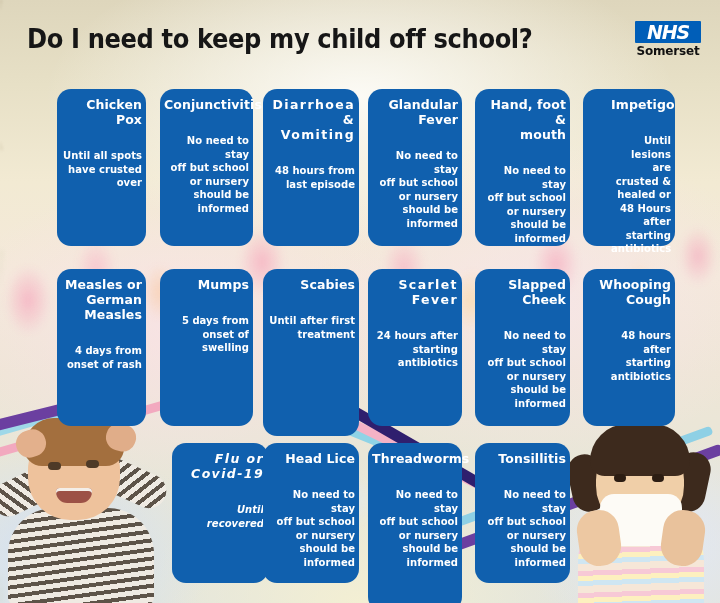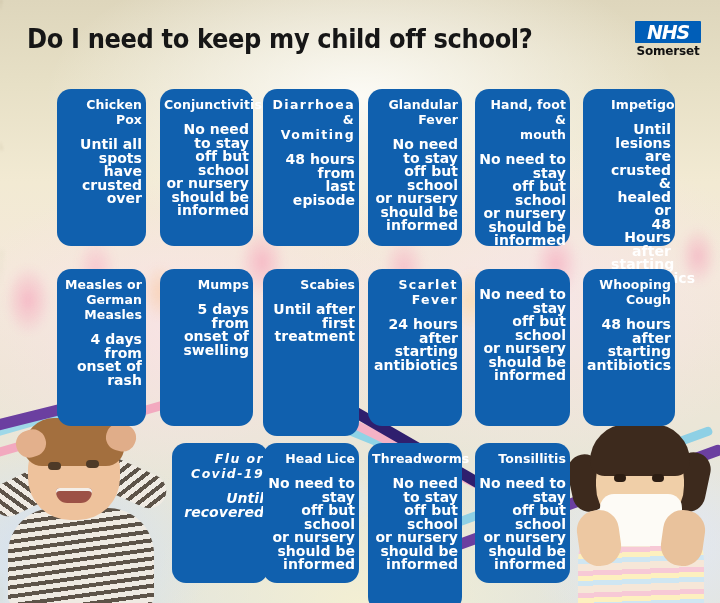--- a/index.html
+++ b/index.html
@@ -197,22 +197,22 @@
     font-family: "DejaVu Sans", "Liberation Sans", sans-serif;
   }
   .card .card-title {
     font-size: 12.5px;
     font-weight: bold;
     line-height: 15px;
     letter-spacing: .1px;
     color: #ffffff;
   }
   .card .card-note {
-    margin-top: 11px;
-    font-size: 14px;
+    margin-top: 22px;
+    font-size: 10px;
     font-weight: bold;
     line-height: 13.5px;
     letter-spacing: .05px;
     color: #ffffff;
     white-space: pre-line;
   }
   .card.spaced .card-title { letter-spacing: 1.4px; }
   .card.spaced .card-note  { letter-spacing: .05px; }
 </style>
 </head>
@@ -337,20 +337,22 @@
 treatment</div>
       </div>
       <div class="card spaced" style="left: 368px; top: 269px; width: 94px; height: 157px;">
         <div class="card-title" style="white-space: pre-line;">Scarlet
 Fever</div>
         <div class="card-note">24 hours after
 starting
 antibiotics</div>
       </div>
       <div class="card" style="left: 475px; top: 269px; width: 95px; height: 157px;">
+        <div class="card-title" style="white-space: pre-line;">Slapped
+Cheek</div>
         <div class="card-note">No need to stay
 off but school
 or nursery
 should be
 informed</div>
       </div>
       <div class="card" style="left: 583px; top: 269px; width: 92px; height: 157px;">
         <div class="card-title" style="white-space: pre-line;">Whooping
 Cough</div>
         <div class="card-note">48 hours

